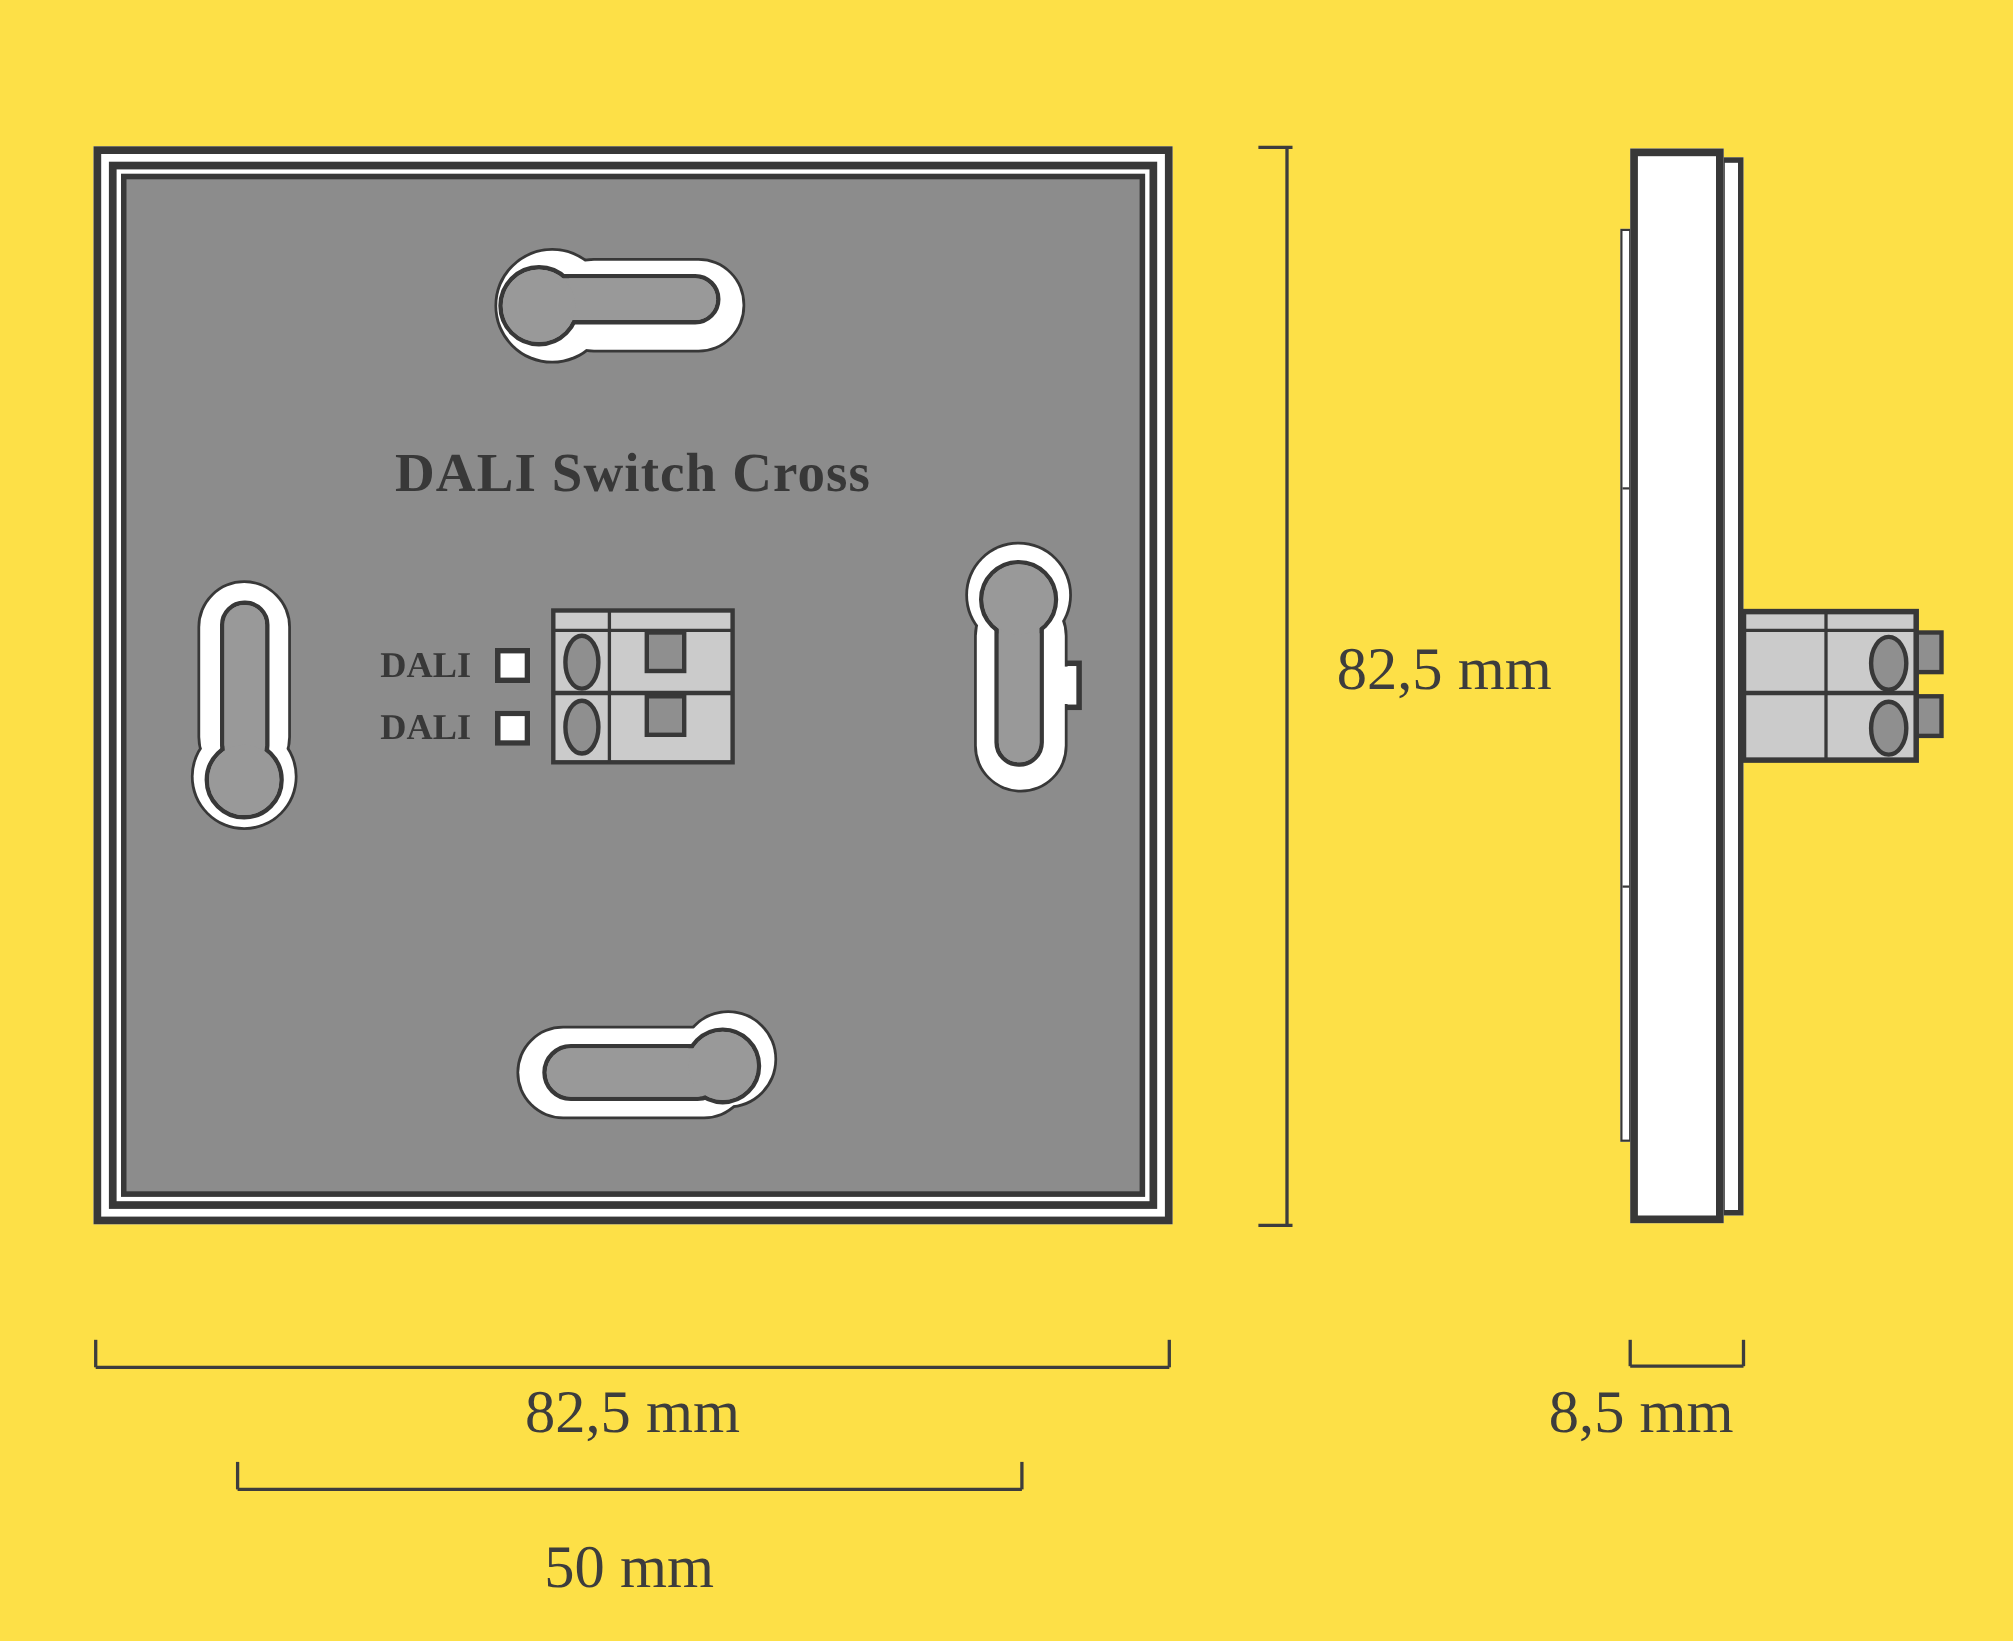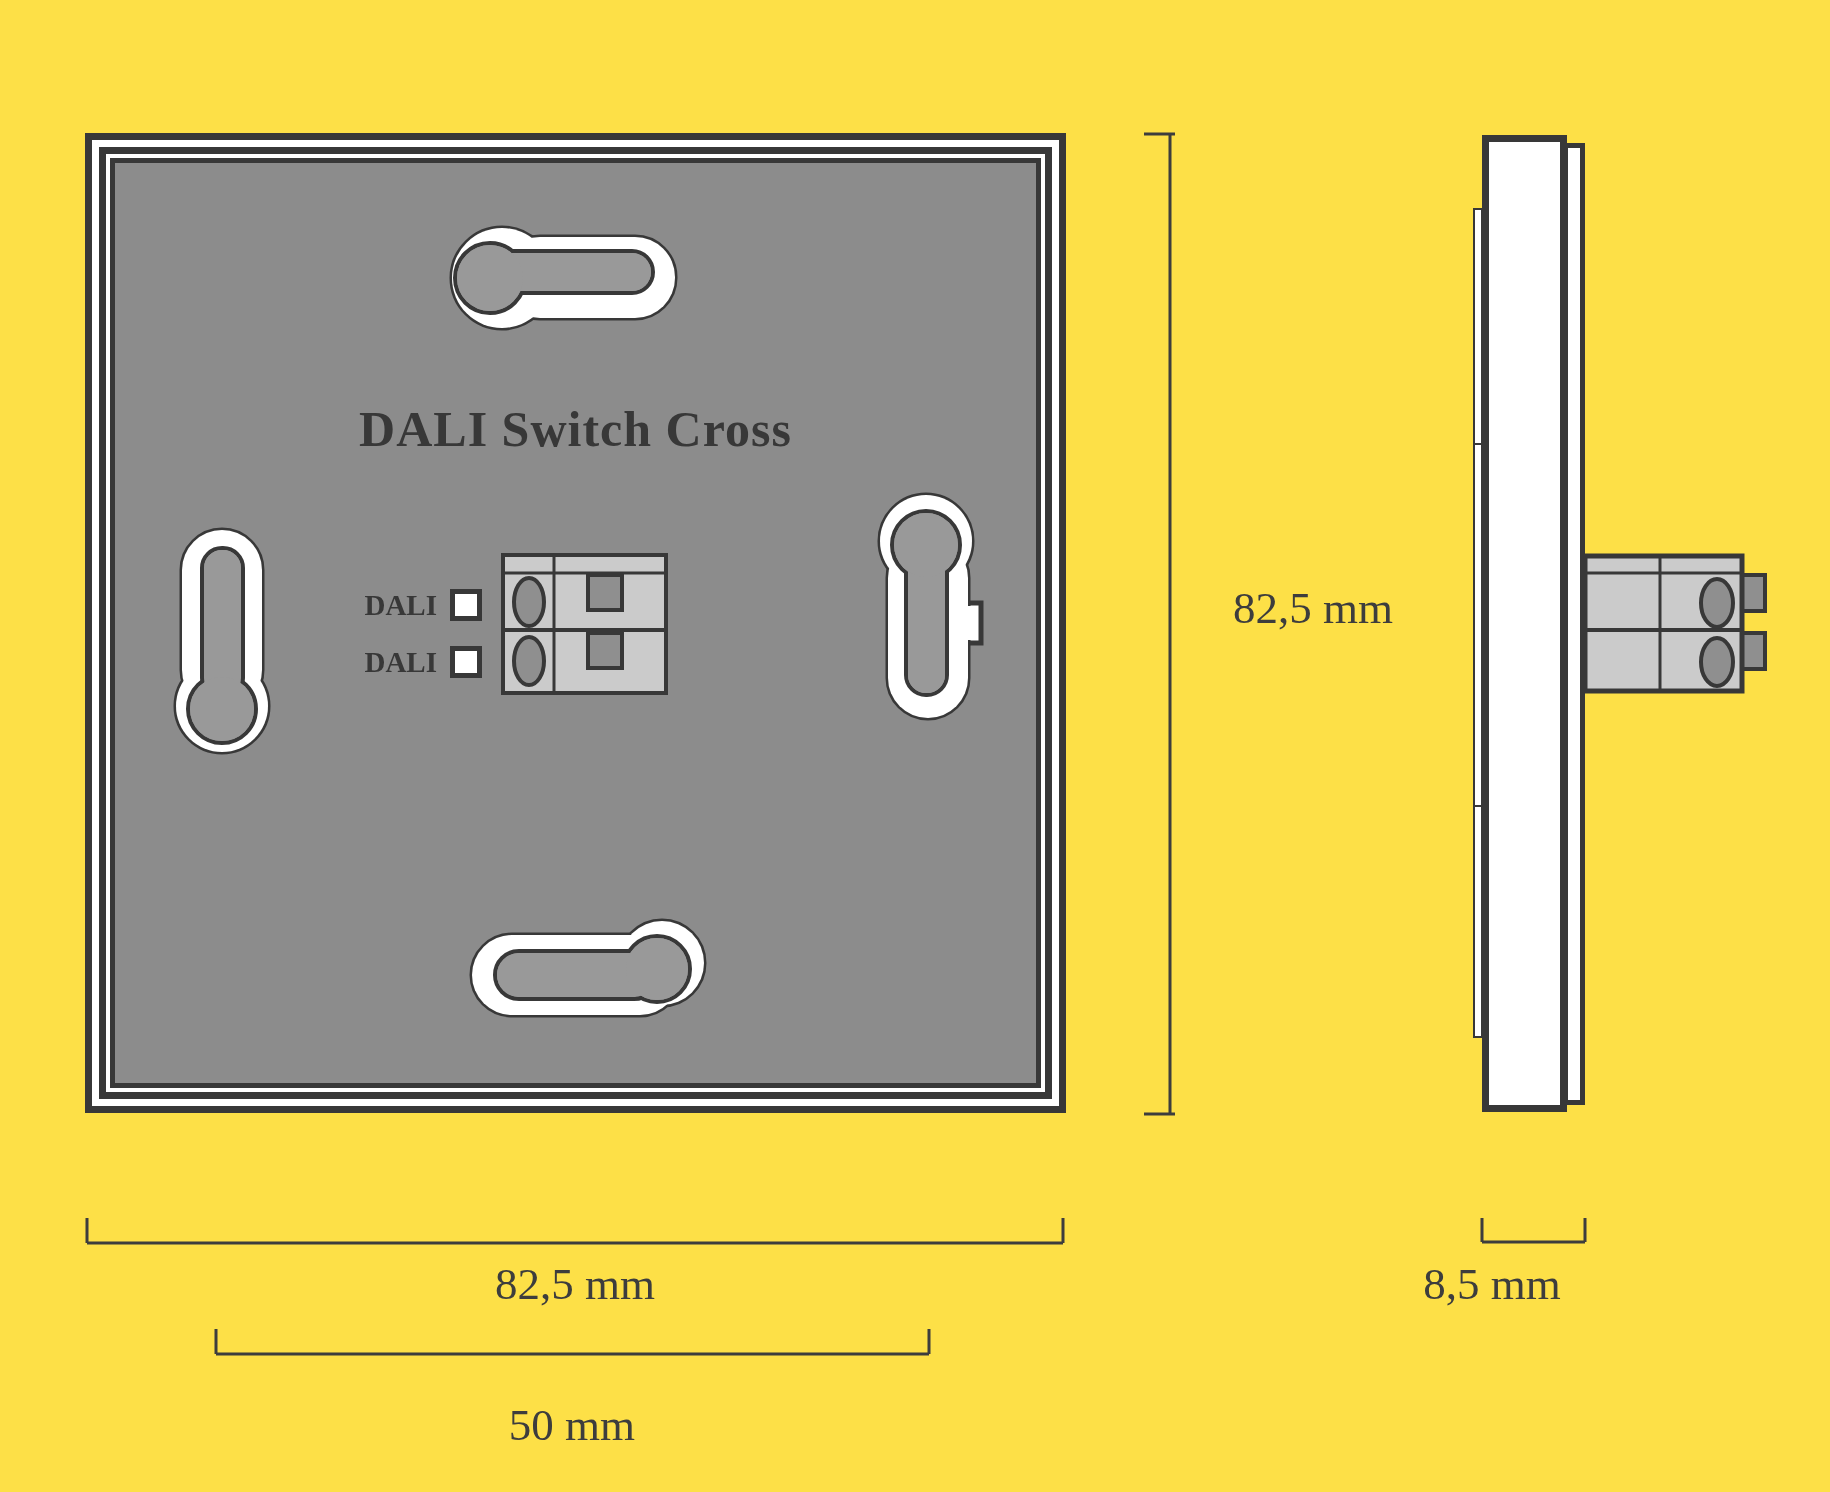--- a/index.html
+++ b/index.html
@@ -47,33 +47,33 @@
   
   #linework{left:0;top:0;width:1830px;height:1492px;z-index:5;pointer-events:none;}
 
   
   .title-label{
     left:115px;top:400px;width:921px;
     text-align:center;font-size:50px;font-weight:bold;
     letter-spacing:1px;color:#383838;z-index:6;
   }
   .dali-label{
-    width:100px;text-align:right;
-    font-size:29px;font-weight:bold;line-height:31px;color:#383838;z-index:6;
+    width:100px;text-align:center;
+    font-size:33px;font-weight:bold;line-height:31px;color:#383838;z-index:6;
   }
   .dali-label.r1{left:337px;top:590px;}
   .dali-label.r2{left:337px;top:647px;}
   .dali-square{
     width:32px;height:32px;border:5px solid #383838;background:#ffffff;z-index:6;
   }
   .dali-square.r1{left:450px;top:589px;}
   .dali-square.r2{left:450px;top:646px;}
 
   .dim-label{
-    font-size:45px;line-height:50px;color:#3d3d3d;
+    font-size:55px;line-height:50px;color:#3d3d3d;
     text-align:center;width:300px;z-index:6;
   }
   .dim-height{left:1163px;top:583px;}
   .dim-width{left:425px;top:1259px;}
   .dim-inner-width{left:422px;top:1400px;}
   .dim-depth{left:1342px;top:1259px;}
 </style>
 </head>
 <body>
 

